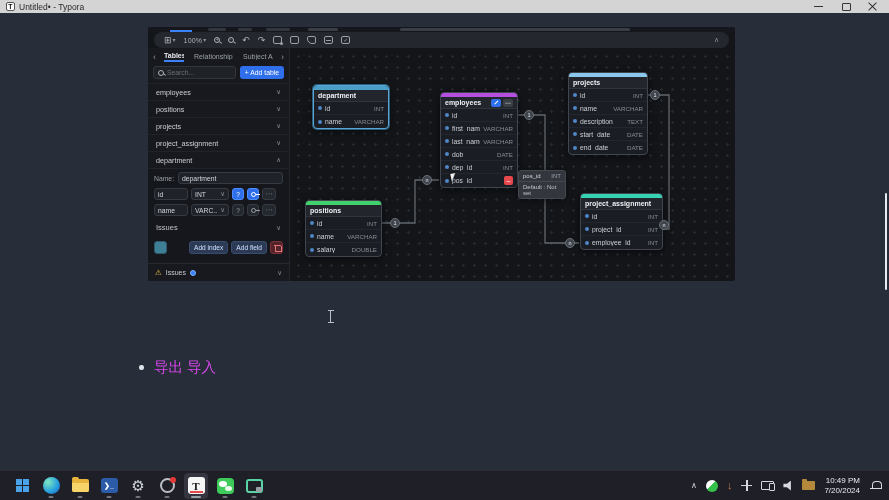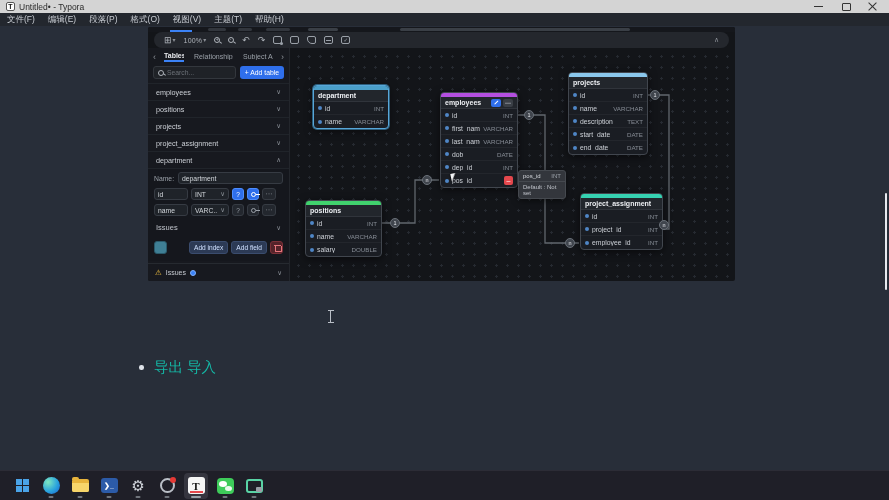--- a/index.html
+++ b/index.html
@@ -112,21 +112,21 @@
   .row-del{margin-left:auto;width:9px;height:9px;border-radius:2px;background:#e5484d;color:#fff;display:flex;align-items:center;justify-content:center;font-size:7px;line-height:1}
   .row-del::after{content:"–"}
   .marker{position:absolute;width:10px;height:10px;border-radius:50%;background:#40454d;border:1px solid #6a7078;color:#e2e5ea;font-size:5.5px;display:flex;align-items:center;justify-content:center;transform:translate(-50%,-50%)}
   .tooltip{position:absolute;width:48px;background:#33363c;border:1px solid #45494f;border-radius:3px;box-shadow:0 2px 6px rgba(0,0,0,.5);font-size:6px;color:#d6d9de;pointer-events:none}
   .tooltip .tt-row{display:flex;justify-content:space-between;padding:2px 4px}
   .tooltip .tt-row+.tt-row{border-top:1px solid #45494f;color:#c0c4cb}
   .tooltip .tt-type{color:#9aa0a8}
   .cursor-arrow{position:absolute;width:0;height:0;border-left:5px solid #f2f3f5;border-right:4px solid rgba(0,0,0,0);border-bottom:8px solid rgba(0,0,0,0);transform:rotate(-12deg);filter:drop-shadow(0 0 1px #000)}
 
   
-  .bullets{position:absolute;left:139px;top:329px;list-style:none;color:#14b8a6;font-size:14.5px}
+  .bullets{position:absolute;left:139px;top:329px;list-style:none;color:#d946ef;font-size:14.5px}
   .bullets li{position:relative;height:24.6px;line-height:24.6px;padding-left:15px}
   .bullets li::before{content:"";position:absolute;left:0;top:10px;width:4.5px;height:4.5px;border-radius:50%;background:#dfe3ea}
   .caret-bar{display:inline-block;width:1px;height:13px;background:#dfe3ea;vertical-align:-2px;margin-left:1px}
   .ibeam{position:absolute;left:330px;top:285px;width:1px;height:11px;background:#b9bec6}
   .ibeam::before,.ibeam::after{content:"";position:absolute;left:-2.5px;width:6px;height:1px;background:#b9bec6}
   .ibeam::before{top:-1px}.ibeam::after{bottom:-1px}
   .scroll-thumb{position:absolute;right:2px;top:167px;width:2px;height:97px;background:#e6e9ee;border-radius:1px}
 
   
   .taskbar{position:absolute;left:0;right:0;bottom:0;height:30px;background:#1f1f28;display:flex;align-items:center;gap:5px;padding:0 8px 0 10px;border-top:1px solid #2c2c36}
@@ -186,29 +186,20 @@
   <div class="titlebar">
     <span class="app-ico">T</span>
     <span class="title">Untitled• - Typora</span>
     <span class="win-controls">
       <span class="wc wc-min"></span>
       <span class="wc wc-max"></span>
       <span class="wc wc-close"></span>
     </span>
   </div>
 
-  <div class="menubar">
-      <span class="menu-item">文件(F)</span>
-      <span class="menu-item">编辑(E)</span>
-      <span class="menu-item">段落(P)</span>
-      <span class="menu-item">格式(O)</span>
-      <span class="menu-item">视图(V)</span>
-      <span class="menu-item">主题(T)</span>
-      <span class="menu-item">帮助(H)</span>
-    </div>
 
   <div class="editor">
 
     <div class="image">
       <div class="img-topstrip">
         <span class="tab-underline"></span>
         <span class="blob" style="left:60px;width:18px"></span>
         <span class="blob" style="left:90px;width:14px"></span>
         <span class="blob" style="left:118px;width:24px"></span>
         <span class="blob" style="left:160px;width:30px;background:#3a3f46"></span>
@@ -556,14 +547,28 @@
       </span>
     <span class="tb-slot">
         <span class="wechat-ico"></span>
         <span class="tb-ind"></span>
       </span>
     <span class="tb-slot">
         <span class="shot-ico"></span>
         <span class="tb-ind"></span>
       </span>
 
+    <span class="tray">
+      <span class="tray-chevron"></span>
+      <span class="ball-ico"></span>
+      <span class="dl-ico"></span>
+      <span class="move-ico"></span>
+      <span class="cast-ico"></span>
+      <span class="spk-ico"></span>
+      <span class="mfolder-ico"></span>
+      <span class="clock">
+        <div>10:49 PM</div>
+        <div>7/20/2024</div>
+      </span>
+      <span class="bell-ico"></span>
+    </span>
   </div>
 </div>
 
 </body></html>

